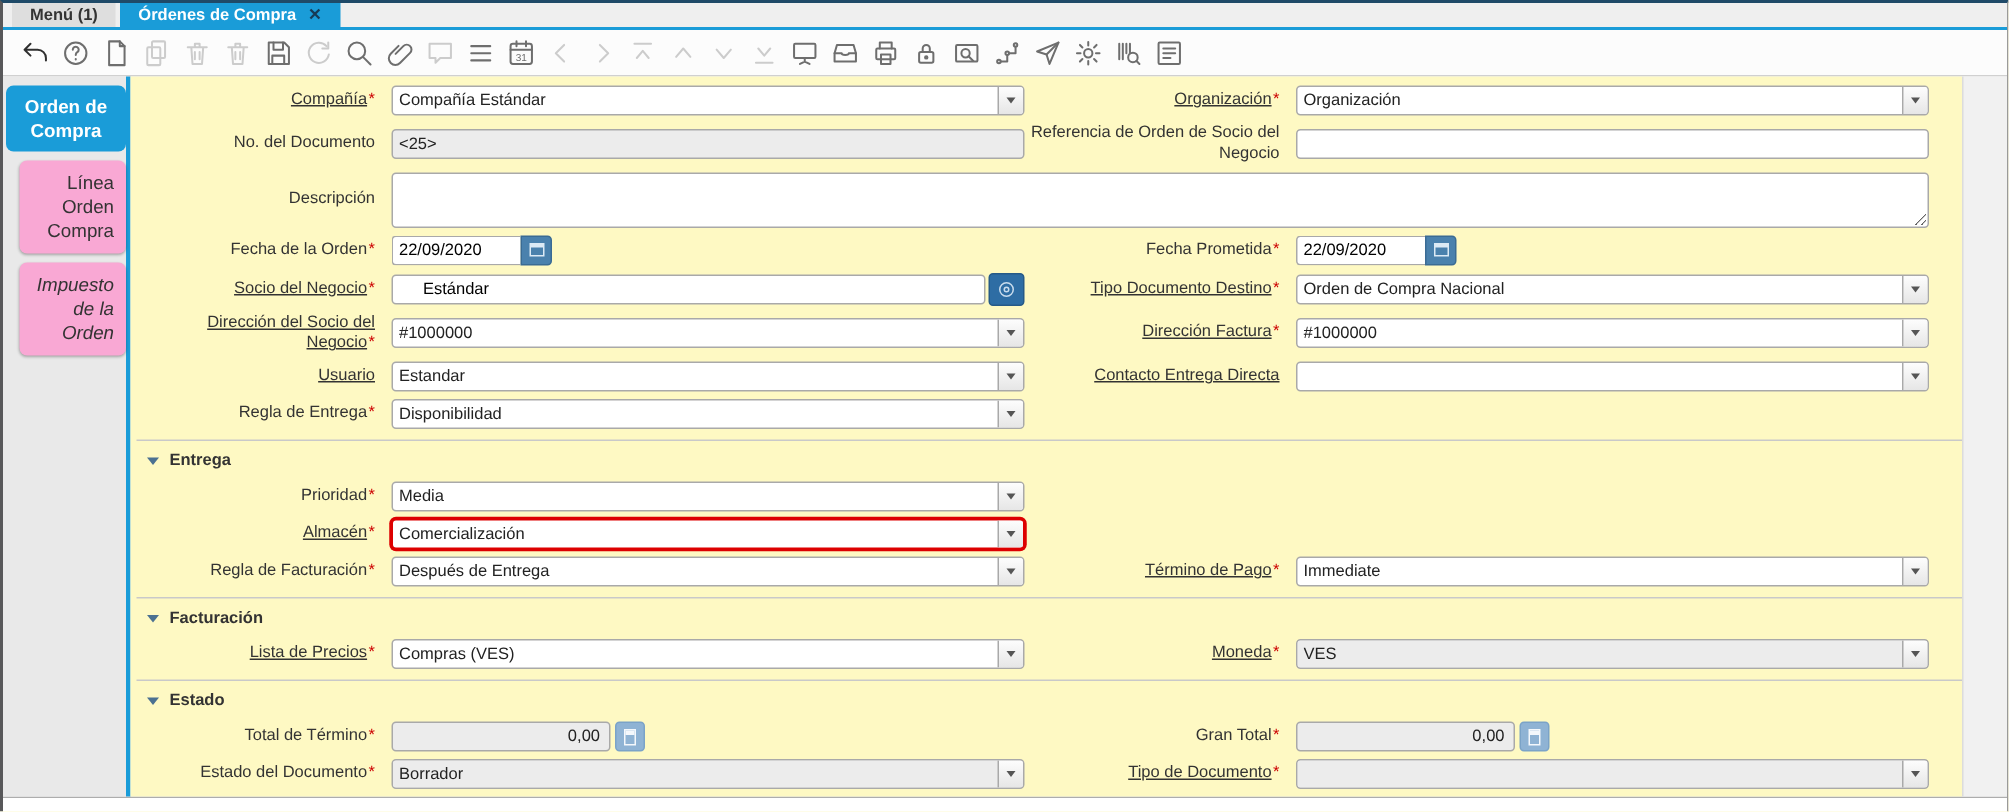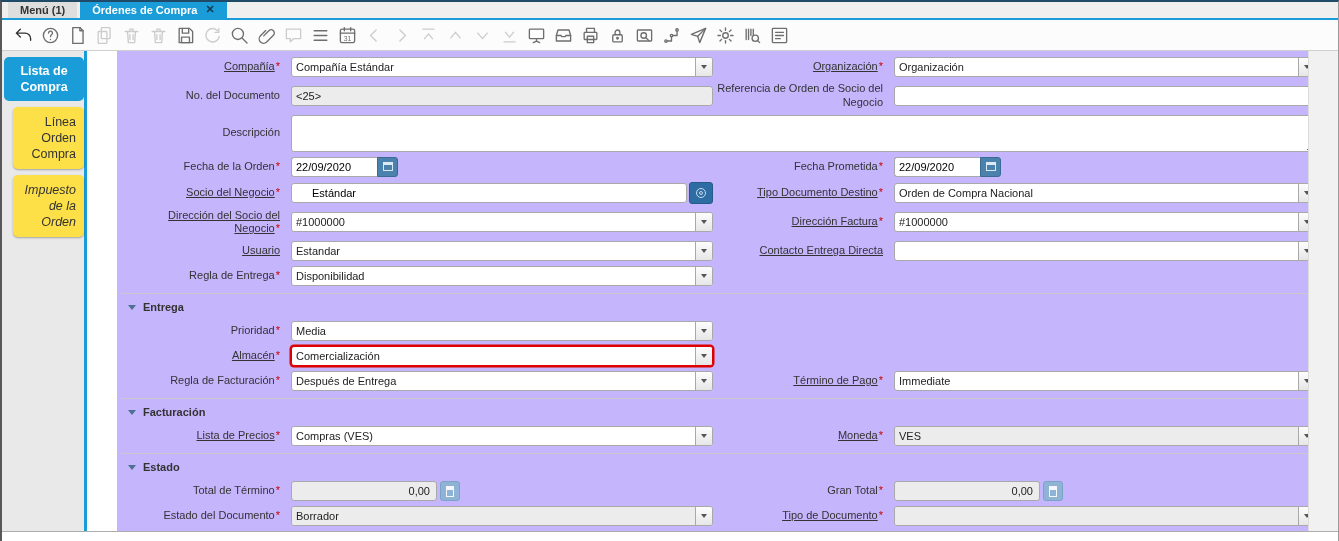--- a/index.html
+++ b/index.html
@@ -18,23 +18,23 @@
   .tbtn { width: 19px; height: 19px; color: #6e6e6e; cursor: pointer; flex: 0 0 auto; }
   .tbtn.strong { color: #303030; }
   .tbtn.dis { color: #cccccc; cursor: default; }
   .tbtn svg { display: block; }
 
   
   .main { display: flex; height: 480px; }
   .sidebar { width: 85px; background: #e9e9e9; border-right: 3px solid #1a9cd8; padding-top: 6px; }
   .stab { border-radius: 5px; font-size: 12.5px; line-height: 1.28; padding: 5px 7px; margin: 0 0 6px 4px; color: #333; cursor: pointer; }
   .stab.active { background: #1a9cd8; color: #fff; font-weight: bold; text-align: center; margin-left: 2px; padding: 6px 4px; }
-  .stab.plain { background: #fde047; text-align: right; margin-left: 11px; box-shadow: 0 1px 2px rgba(0,0,0,.3); padding: 7px 8px; }
+  .stab.plain { background: #f9a8d4; text-align: right; margin-left: 11px; box-shadow: 0 1px 2px rgba(0,0,0,.3); padding: 7px 8px; }
   .stab.italic { font-style: italic; }
-  .content { flex: 1; padding: 6px 0 0 4px; background: #c4b5fd; overflow: hidden; margin-left: 30px; }
+  .content { flex: 1; padding: 6px 0 0 4px; background: #fef9c3; overflow: hidden; }
   .gutter { width: 30px; background: #f1f1f1; border-left: 1px solid #dcdcdc; }
 
   
   .frow { display: grid; grid-template-columns: 166px 422px 173px 422px; column-gap: 4px; align-items: center; margin-bottom: 5px; min-height: 20px; }
   .lblc { text-align: right; padding-right: 7px; font-size: 11px; color: #333; line-height: 1.25; }
   .u { text-decoration: underline; cursor: pointer; }
   .req { color: #cc0000; margin-left: 1px; }
   .fldc { display: flex; align-items: center; }
 
   .combo { display: flex; width: 422px; height: 20px; border: 1px solid #a9a9a9; border-radius: 3px; background: #fff; overflow: hidden; }
@@ -253,21 +253,21 @@
         <svg viewBox="0 0 24 24" width="19" height="19" fill="none" stroke="currentColor" stroke-width="1.7" stroke-linecap="round" stroke-linejoin="round">
           <rect x="3" y="3" width="18" height="18" rx="1"></rect>
           <path d="M7 8h10M7 12h10M7 16h6"></path>
         </svg>
       </div>
     </div>
 
   <div class="main">
 
     <div class="sidebar">
-      <div class="stab active">Lista de Compra</div>
+      <div class="stab active">Orden de Compra</div>
       <div class="stab plain">Línea Orden Compra</div>
       <div class="stab plain italic">Impuesto de la Orden</div>
     </div>
 
     <div class="content">
 
       <div class="frow">
         <div class="lblc"><span class="u">Compañía</span><span class="req">*</span></div>
         <div class="fldc">
             <div class="combo">

